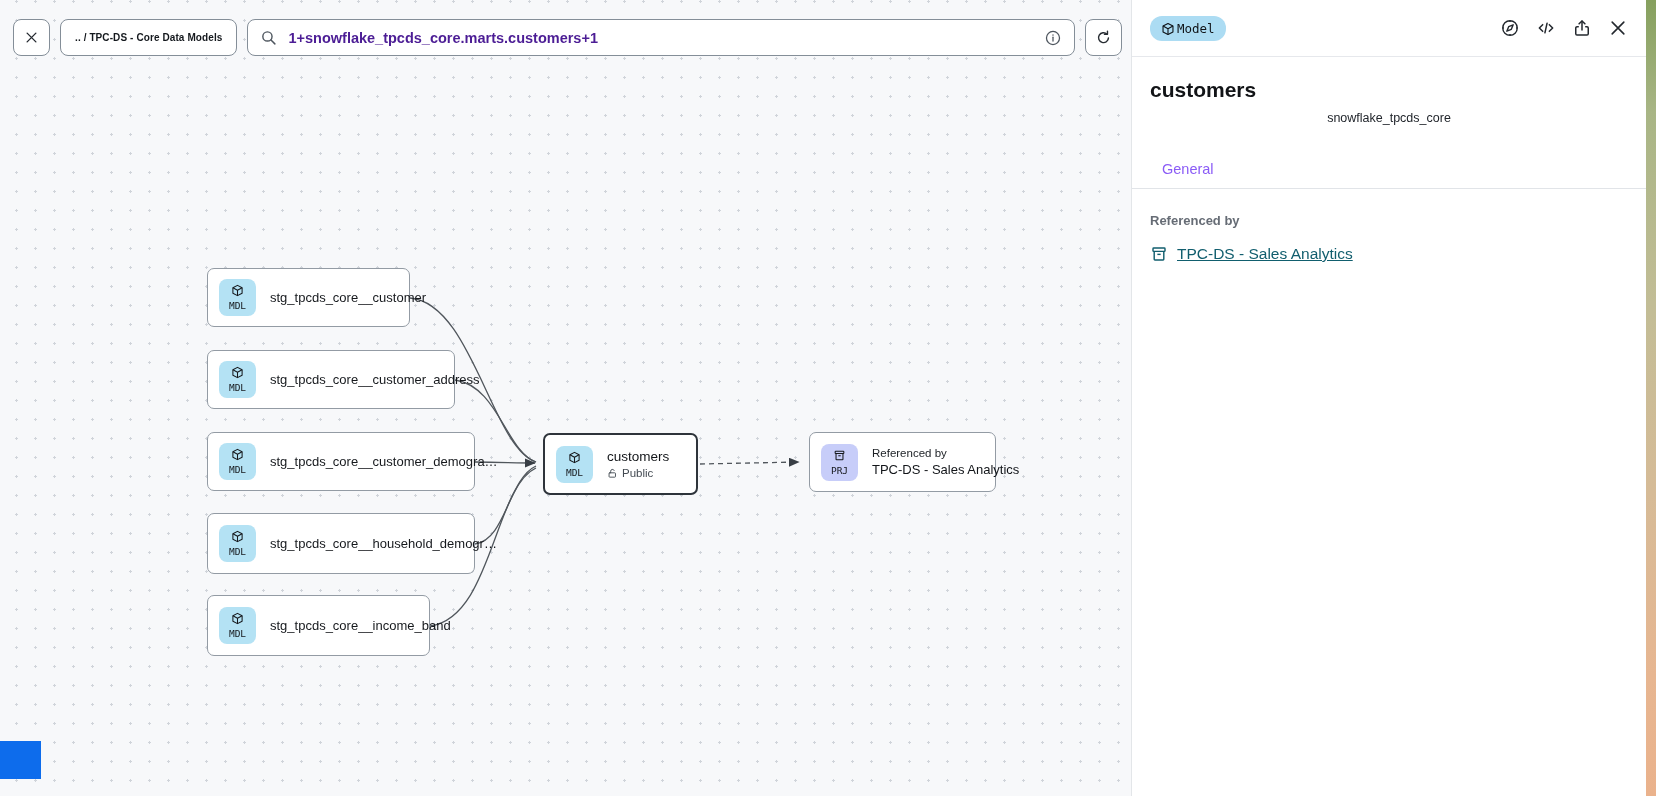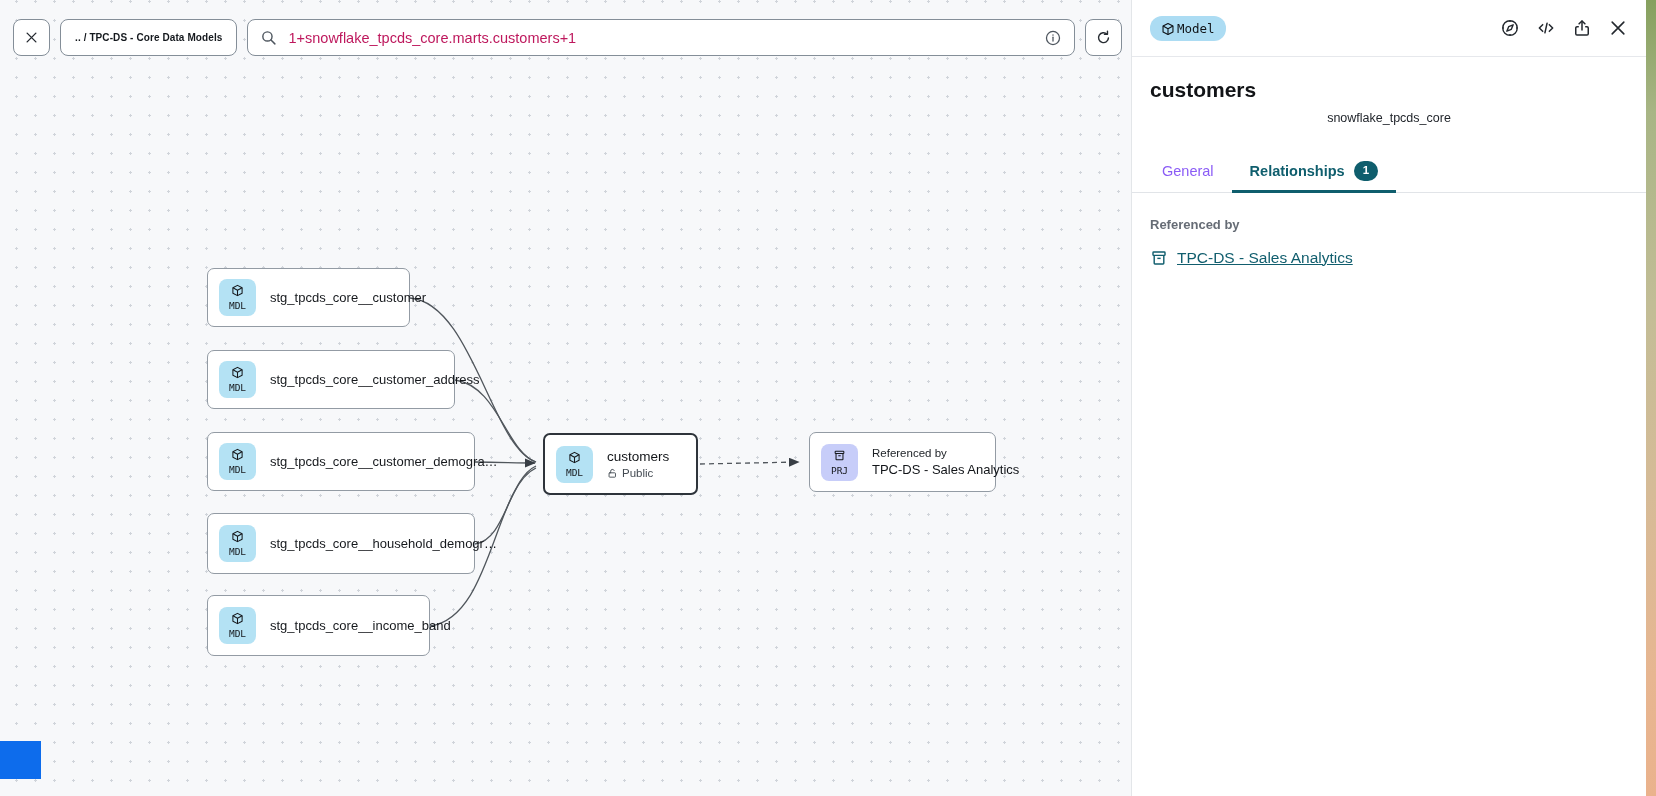--- a/index.html
+++ b/index.html
@@ -18,22 +18,22 @@
   
   .topbar{position:absolute;top:19px;left:13px;display:flex;gap:10px;align-items:center;z-index:5;}
   .tb-btn{
     height:37px;background:#fff;border:1.5px solid #848e98;border-radius:8px;
     display:flex;align-items:center;box-sizing:border-box;cursor:pointer;
   }
   .tb-square{width:37px;justify-content:center;}
   .crumb-btn{padding:0 14px;font-size:10px;color:#14181d;font-weight:bold;letter-spacing:.1px;}
   .searchbox{width:828px;padding:0 12px;gap:9px;cursor:text;}
   .searchbox input{
-    border:none;outline:none;flex:1;font-size:14.5px;color:#be185d;
-    font-family:"Liberation Sans",sans-serif;background:transparent;
+    border:none;outline:none;flex:1;font-size:14.5px;color:#4c1d95;
+    font-family:"Liberation Sans",sans-serif;background:transparent;font-weight:bold;
   }
   .ico{display:block;color:#262b31;}
   .ico-dim{color:#4d555e;}
   
   .node{
     position:absolute;background:#fff;border:1px solid #939ba4;border-radius:7px;
     display:flex;align-items:center;gap:14px;padding:0 16px 0 11px;box-sizing:border-box;cursor:pointer;
   }
   .node.selected{border:2px solid #2e343b;}
   .rbadge{
@@ -268,24 +268,20 @@
 
   <div class="panel-title-block">
     <h1 class="panel-title">customers</h1>
     <div class="panel-subtitle">snowflake_tpcds_core</div>
   </div>
 
   <div class="tabs">
     <div class="tab">
       <span>General</span>
     </div>
-    <div class="tab active">
-      <span>Relationships</span>
-      <span class="count-pill">1</span>
-    </div>
   </div>
 
   <div class="panel-section">
     <div class="section-label">Referenced by</div>
     <div class="ref-link-row">
       <svg viewBox="0 0 24 24" fill="none" stroke="currentColor" stroke-width="1.9" stroke-linejoin="round">
           <rect x="4" y="4" width="16" height="4.5" rx="1"></rect>
           <path d="M5.6 8.5V19a1 1 0 0 0 1 1h10.8a1 1 0 0 0 1-1V8.5"></path>
           <path d="M9.8 12.5h4.4"></path>
         </svg>

